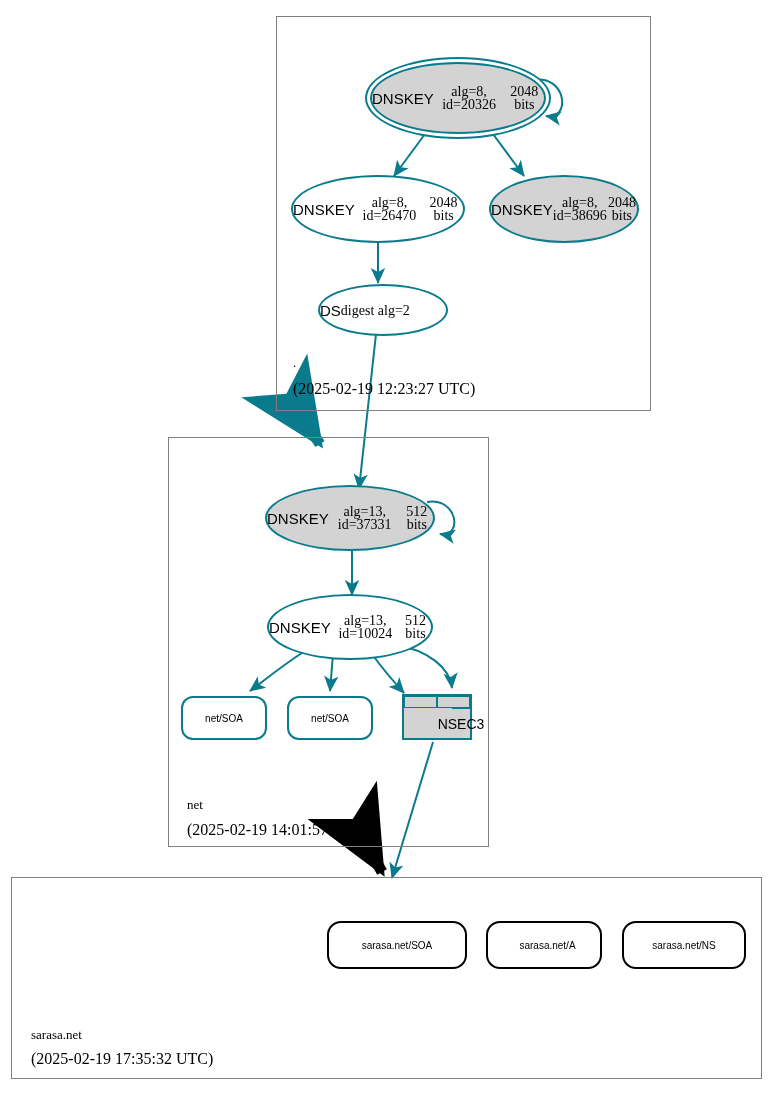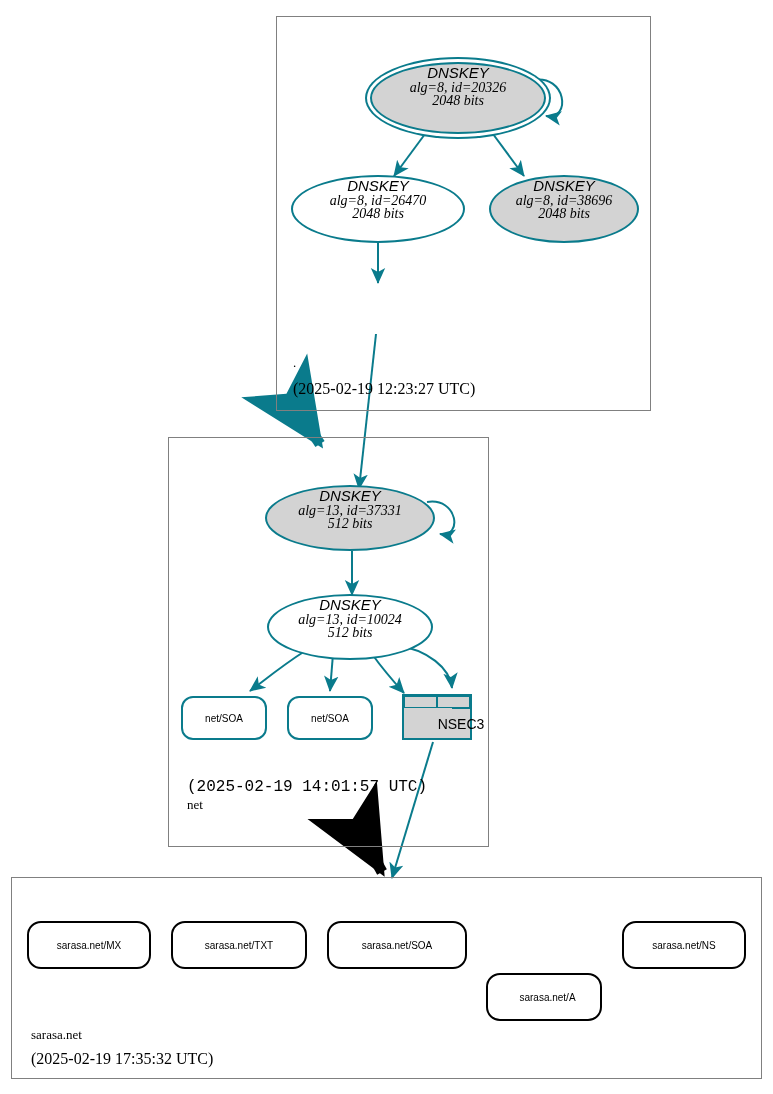--- a/index.html
+++ b/index.html
@@ -46,26 +46,24 @@
     font-size: 16px;
     line-height: 15px;
   }
   
   .node-ellipse {
     position: absolute;
     box-sizing: border-box;
     border: 2px solid #0a7b8c;
     border-radius: 50%;
     display: flex;
-    flex-direction: column;
     align-items: center;
     justify-content: flex-start;
     text-align: center;
     background: #ffffff;
-    font-style: italic;
   }
   .node-ellipse.filled {
     background: #d3d3d3;
   }
   .node-ellipse.anchor {
     box-shadow: 0 0 0 3px #ffffff, 0 0 0 5px #0a7b8c;
   }
   .node-title {
     font-family: "Liberation Sans", sans-serif;
     font-size: 15px;
@@ -189,25 +187,29 @@
     <div class="node-sub">alg=8, id=26470</div>
     <div class="node-sub">2048 bits</div>
   </div>
 
   <div class="node-ellipse filled" style="left:489px; top:175px; width:150px; height:68px;">
     <div class="node-title">DNSKEY</div>
     <div class="node-sub">alg=8, id=38696</div>
     <div class="node-sub">2048 bits</div>
   </div>
 
+  <div class="node-ellipse" style="left:318px; top:284px; width:130px; height:52px;">
+    <div class="node-title">DS</div>
+    <div class="node-sub">digest alg=2</div>
+  </div>
 
   <div class="zone-box" style="left:168px; top:437px; width:321px; height:410px;"></div>
 
   <div class="zone-label zone-name" style="left:187px; top:797px;">net</div>
-  <div class="zone-label zone-time" style="left:187px; top:780px;font-family:Liberation Mono, monospace;">(2025-02-19 14:01:57 UTC)</div>
+  <div class="zone-label zone-time" style="left:187px; top:822px;">(2025-02-19 14:01:57 UTC)</div>
 
   <div class="node-ellipse filled" style="left:265px; top:485px; width:170px; height:66px;">
     <div class="node-title">DNSKEY</div>
     <div class="node-sub">alg=13, id=37331</div>
     <div class="node-sub">512 bits</div>
   </div>
 
   <div class="node-ellipse" style="left:267px; top:594px; width:166px; height:66px;">
     <div class="node-title">DNSKEY</div>
     <div class="node-sub">alg=13, id=10024</div>
@@ -224,23 +226,21 @@
       <div class="nsec3-cell"></div>
     </div>
     <div class="nsec3-body">NSEC3</div>
   </div>
 
   <div class="zone-box" style="left:11px; top:877px; width:751px; height:202px;"></div>
 
   <div class="zone-label zone-name" style="left:31px; top:1027px;">sarasa.net</div>
   <div class="zone-label zone-time" style="left:31px; top:1051px;">(2025-02-19 17:35:32 UTC)</div>
 
-  <div class="node-rrset insecure" style="left:27px; top:921px; width:124px; height:48px;">sarasa.net/MX</div>
-
-  <div class="node-rrset insecure" style="left:171px; top:921px; width:136px; height:48px;">sarasa.net/TXT</div>
+
 
   <div class="node-rrset insecure" style="left:327px; top:921px; width:140px; height:48px;">sarasa.net/SOA</div>
 
-  <div class="node-rrset insecure" style="left:486px; top:973px; width:116px; height:48px;padding-left:7px;">sarasa.net/A</div>
+  <div class="node-rrset insecure" style="left:486px; top:921px; width:116px; height:48px;padding-left:7px;">sarasa.net/A</div>
 
   <div class="node-rrset insecure" style="left:622px; top:921px; width:124px; height:48px;text-align:center;">sarasa.net/NS</div>
 
 </div>
 
 </body></html>

